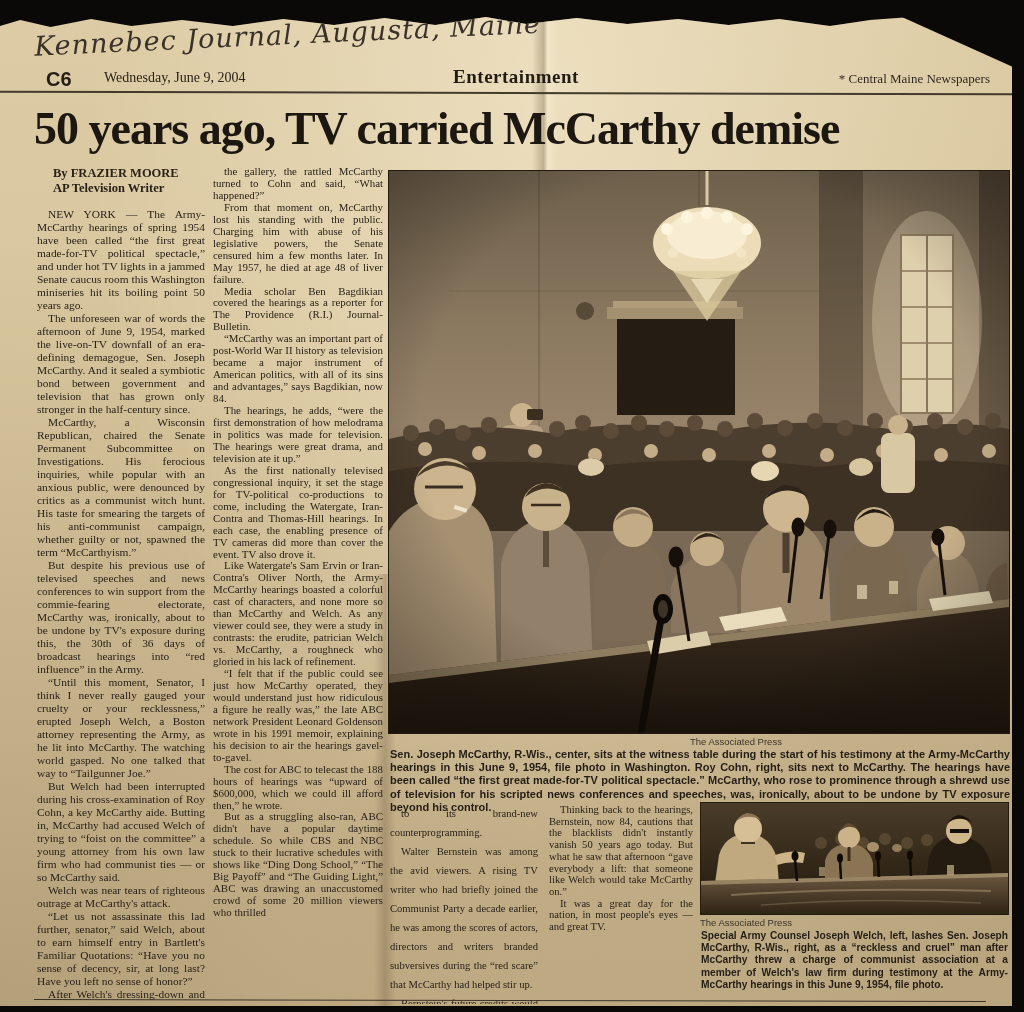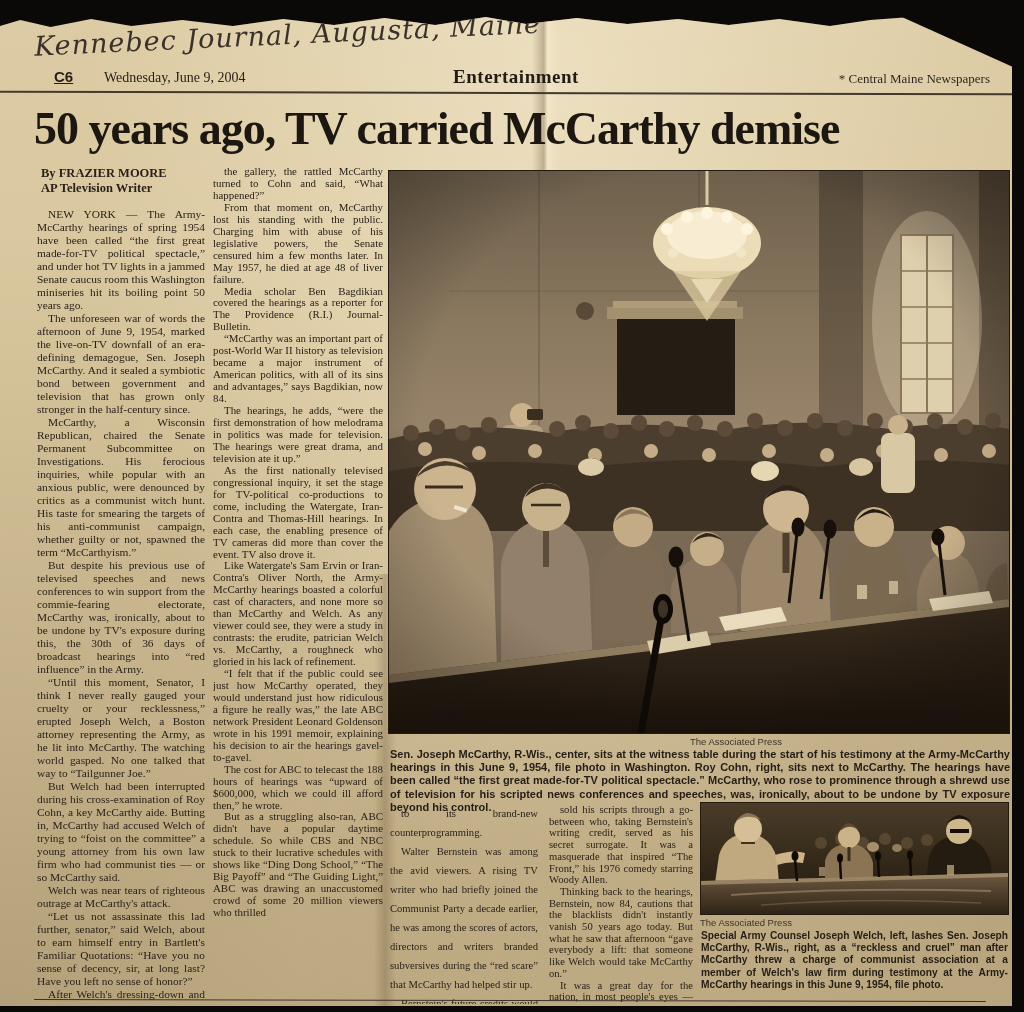--- a/index.html
+++ b/index.html
@@ -34,22 +34,22 @@
   
   .handwriting{
     position:absolute;left:34px;top:6px;width:470px;
     font-family:"DejaVu Serif", serif;font-style:italic;
     font-size:27px;color:#39312a;transform:rotate(-2.6deg);
     letter-spacing:1px;white-space:nowrap;
   }
 
   
   .masthead{position:absolute;left:34px;top:52px;width:956px;height:26px;}
-  .m-page{position:absolute;left:20px;top:2px;font-family:"Liberation Sans",sans-serif;
-    font-weight:bold;font-size:15px;color:#241e17;text-decoration:underline;}
+  .m-page{position:absolute;left:12px;top:2px;font-family:"Liberation Sans",sans-serif;
+    font-weight:bold;font-size:20px;color:#241e17;}
   .m-date{position:absolute;left:70px;top:4px;font-size:14px;color:#2a231b;}
   .m-section{position:absolute;left:8px;right:0;top:0;text-align:center;
     font-weight:bold;font-size:19px;letter-spacing:.5px;color:#221c15;}
   .m-pub{position:absolute;right:0;top:5px;font-size:13px;color:#2e2820;}
   .m-rule{position:absolute;left:0px;top:78px;width:1012px;height:0;
     border-top:2px solid #433a2e;transform:rotate(.15deg);}
 
   
   .headline{
     position:absolute;left:34px;top:88px;width:958px;
@@ -57,21 +57,21 @@
     font-size:46px;letter-spacing:-1px;color:#1d1711;white-space:nowrap;
   }
 
   
   .col{position:absolute;overflow:hidden;text-align:justify;color:#29221a;}
   .col p{margin:0;text-indent:11px;}
   .col1{left:37px;top:152px;width:168px;height:836px;font-size:11.4px;line-height:13.0px;}
   .col2{left:213px;top:152px;width:170px;height:836px;font-size:10.9px;line-height:11.95px;}
   .col3{left:390px;top:790px;width:148px;height:200px;font-size:10.6px;line-height:19px;}
   .col4{left:549px;top:790px;width:144px;height:200px;font-size:10.6px;line-height:11.7px;}
-  .byline{font-weight:bold;font-size:12.5px;line-height:15px;margin:0 0 12px 4px;text-indent:0;}
+  .byline{font-weight:bold;font-size:12.5px;line-height:15px;margin:0 0 12px 16px;text-indent:0;}
   .byline div{text-indent:0;}
 
   
   .photo-main{position:absolute;left:388px;top:156px;width:622px;height:564px;
     border:1px solid #231b12;box-sizing:border-box;background:#7a6a55;}
   .photo-small{position:absolute;left:700px;top:788px;width:309px;height:113px;
     border:1px solid #231b12;box-sizing:border-box;background:#33291c;}
   .credit{position:absolute;font-family:"Liberation Sans",sans-serif;
     font-size:9.5px;color:#3c342a;}
   .credit.main{left:690px;top:722px;width:318px;}
@@ -307,21 +307,20 @@
   <div class="credit main">The Associated Press</div>
   <div class="caption main">Sen. Joseph McCarthy, R-Wis., center, sits at the witness table during the start of his testimony at the Army-McCarthy hearings in this June 9, 1954, file photo in Washington. Roy Cohn, right, sits next to McCarthy. The hearings have been called “the first great made-for-TV political spectacle.” McCarthy, who rose to prominence through a shrewd use of television for his scripted news conferences and speeches, was, ironically, about to be undone by TV exposure beyond his control.</div>
 
   <div class="col col3">
       <p>to its brand-new counterprogramming.</p>
       <p>Walter Bernstein was among the avid viewers. A rising TV writer who had briefly joined the Communist Party a decade earlier, he was among the scores of actors, directors and writers branded subversives during the “red scare” that McCarthy had helped stir up.</p>
       <p>Bernstein's future credits would include the screenplay for the 1964 film “Fail Safe” and its TV version with George Clooney four years ago.</p>
       <p>But in the 1950s, he was forced into the shadows. He</p>
     </div>
   <div class="col col4">
-      <p>sold his scripts through a go-between who, taking Bernstein's writing credit, served as his secret surrogate. It was a masquerade that inspired “The Front,” his 1976 comedy starring Woody Allen.</p>
       <p>Thinking back to the hearings, Bernstein, now 84, cautions that the blacklists didn't instantly vanish 50 years ago today. But what he saw that afternoon “gave everybody a lift: that someone like Welch would take McCarthy on.”</p>
       <p>It was a great day for the nation, in most people's eyes — and great TV.</p>
     </div>
 
   <div class="photo-small">
     <svg width="307" height="111" viewBox="0 0 307 111">
       <defs>
         <linearGradient id="sbg" x1="0" y1="0" x2="0" y2="1">
           <stop offset="0" stop-color="#4a3c29"></stop>
             <stop offset=".55" stop-color="#332818"></stop>

